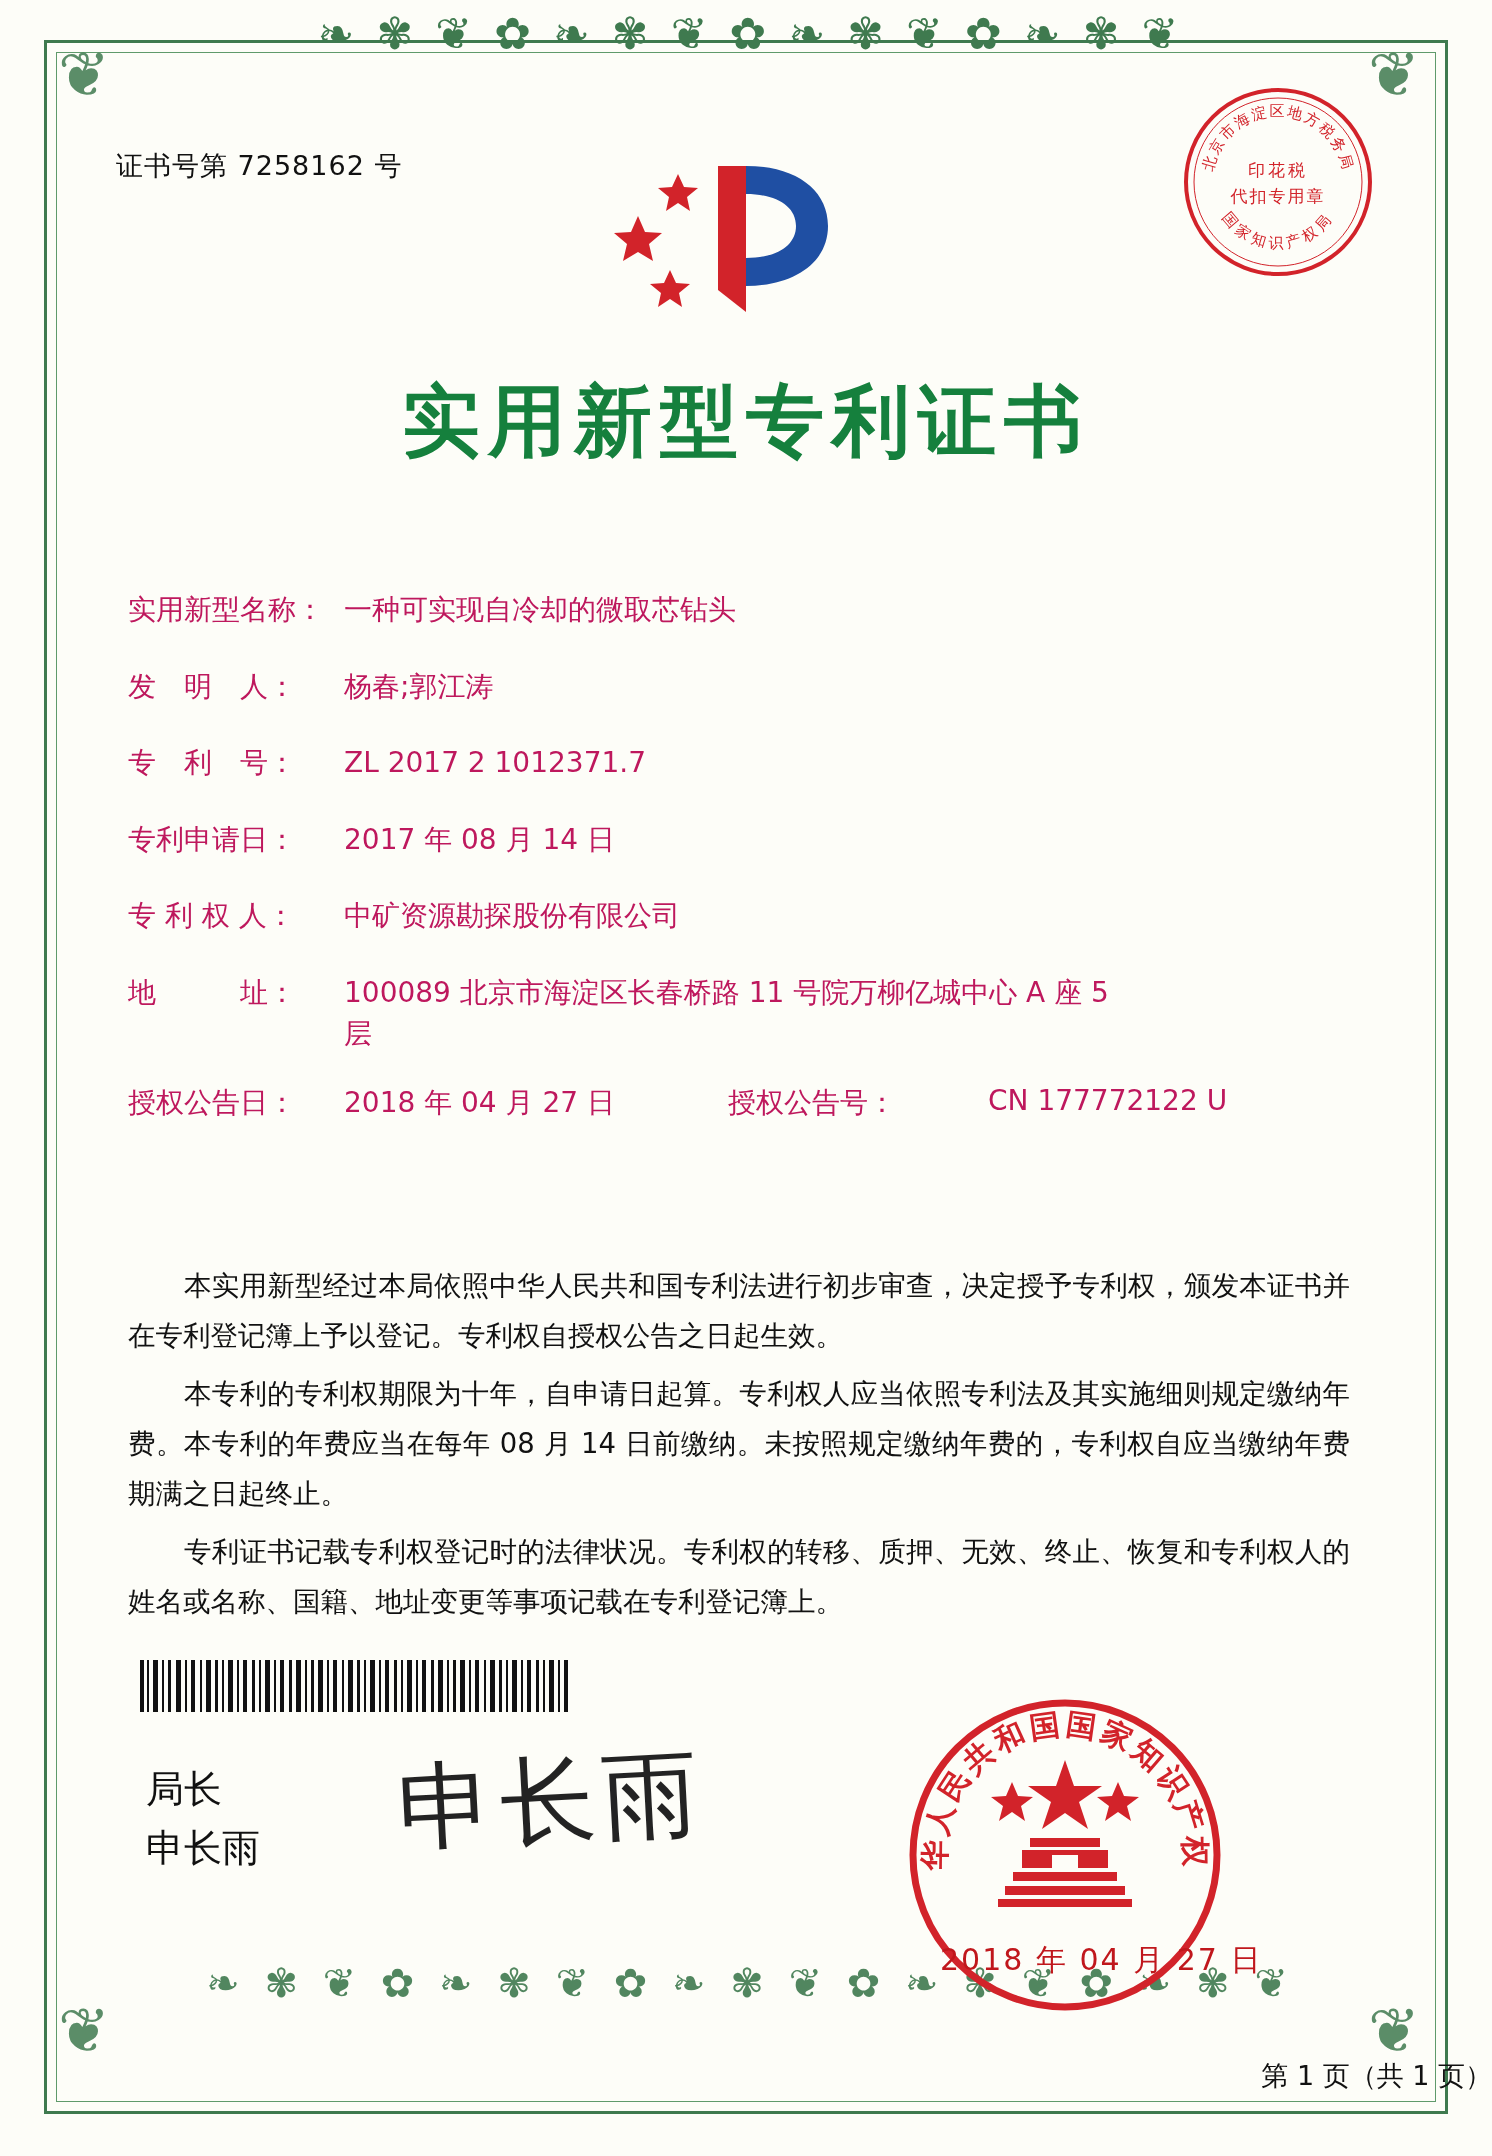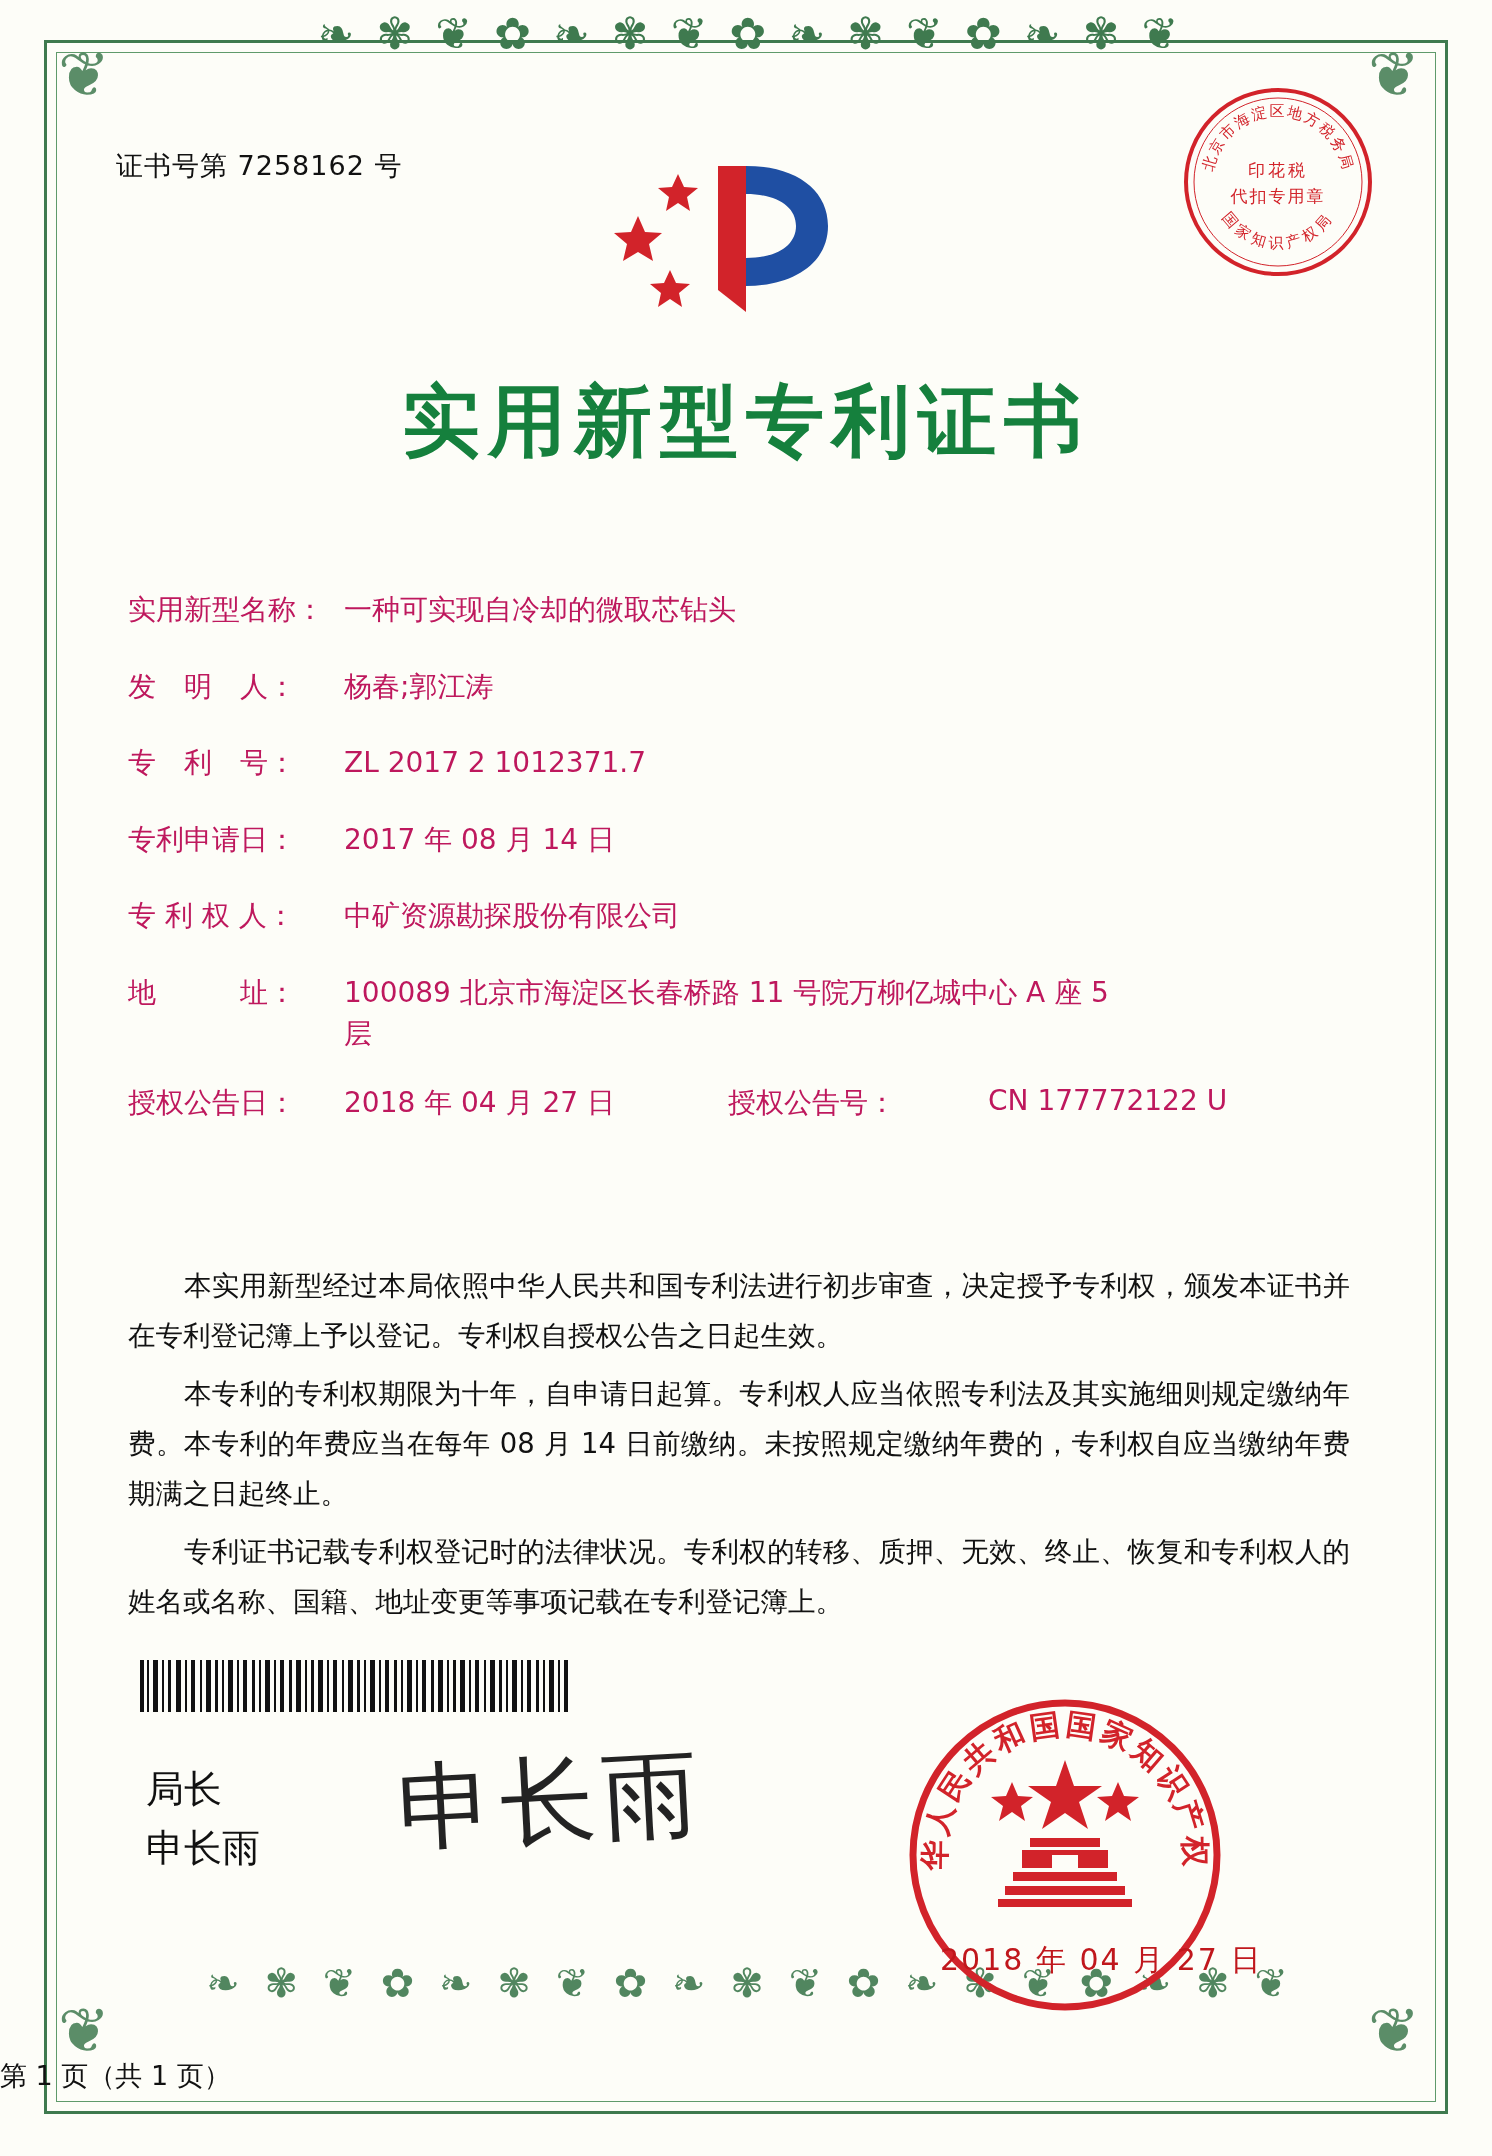--- a/index.html
+++ b/index.html
@@ -212,21 +212,21 @@
     color: #c0171c;
     letter-spacing: 2px;
     font-family: "DejaVu Sans", "Liberation Sans", sans-serif;
   }
   
   .footer {
     position: absolute;
     left: 0;
     top: 2058px;
     width: 1492px;
-    text-align: left;
+    text-align: right;
     font-size: 27px;
     color: #111;
     font-family: "DejaVu Sans", "Liberation Sans", sans-serif;
   }
 </style>
 </head>
 <body>
 
 <div class="page">
 

